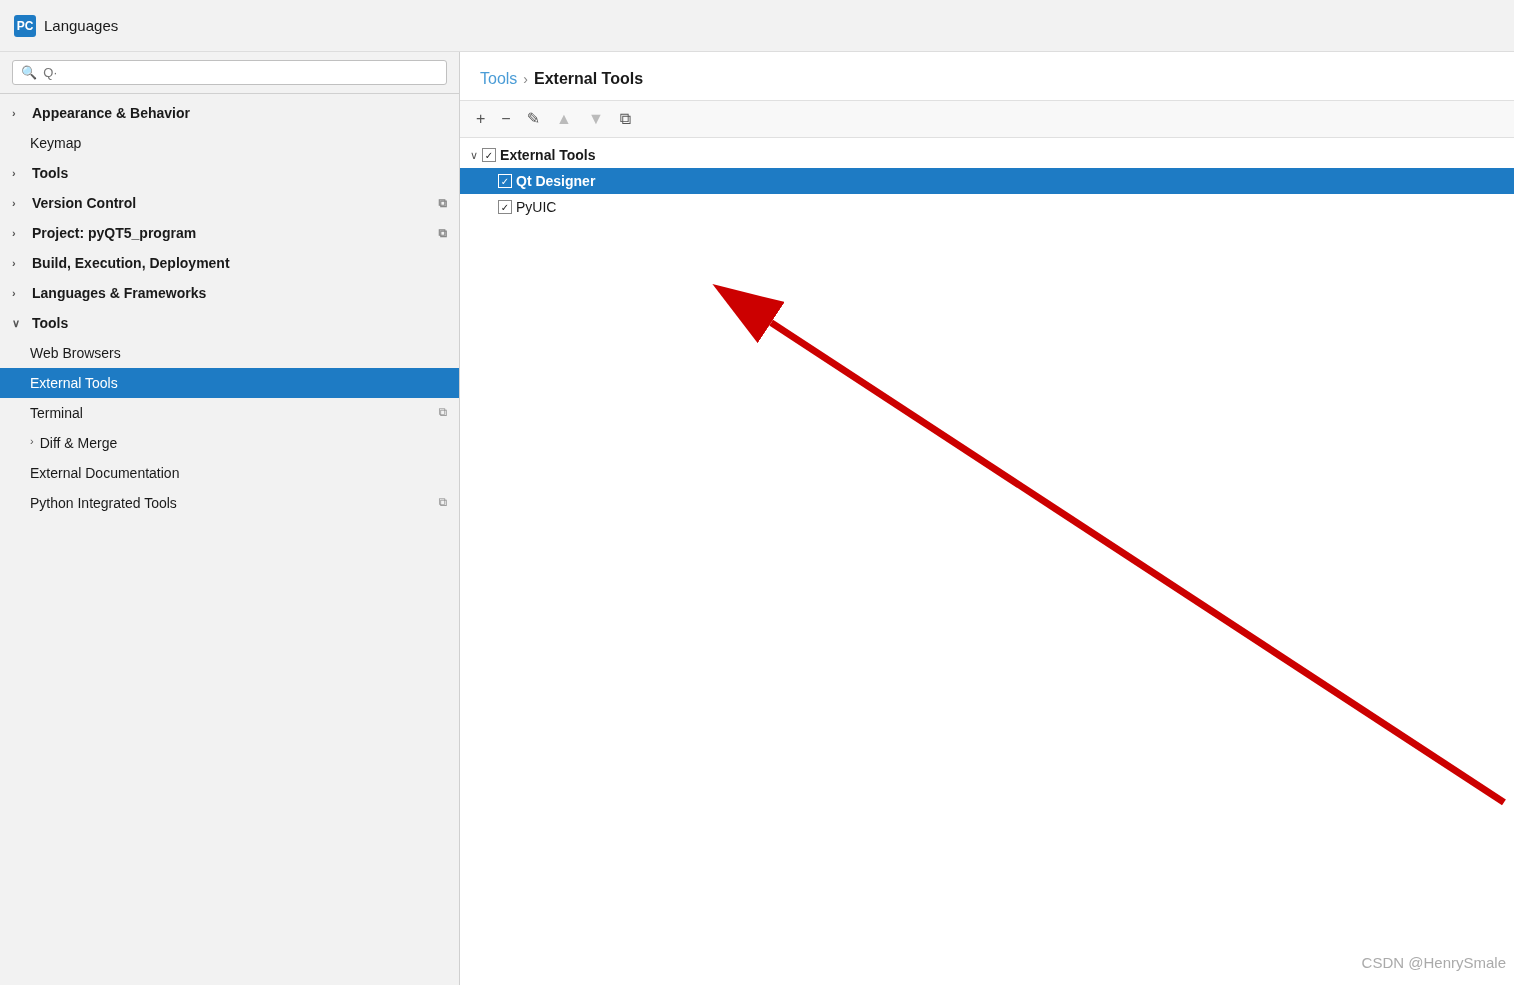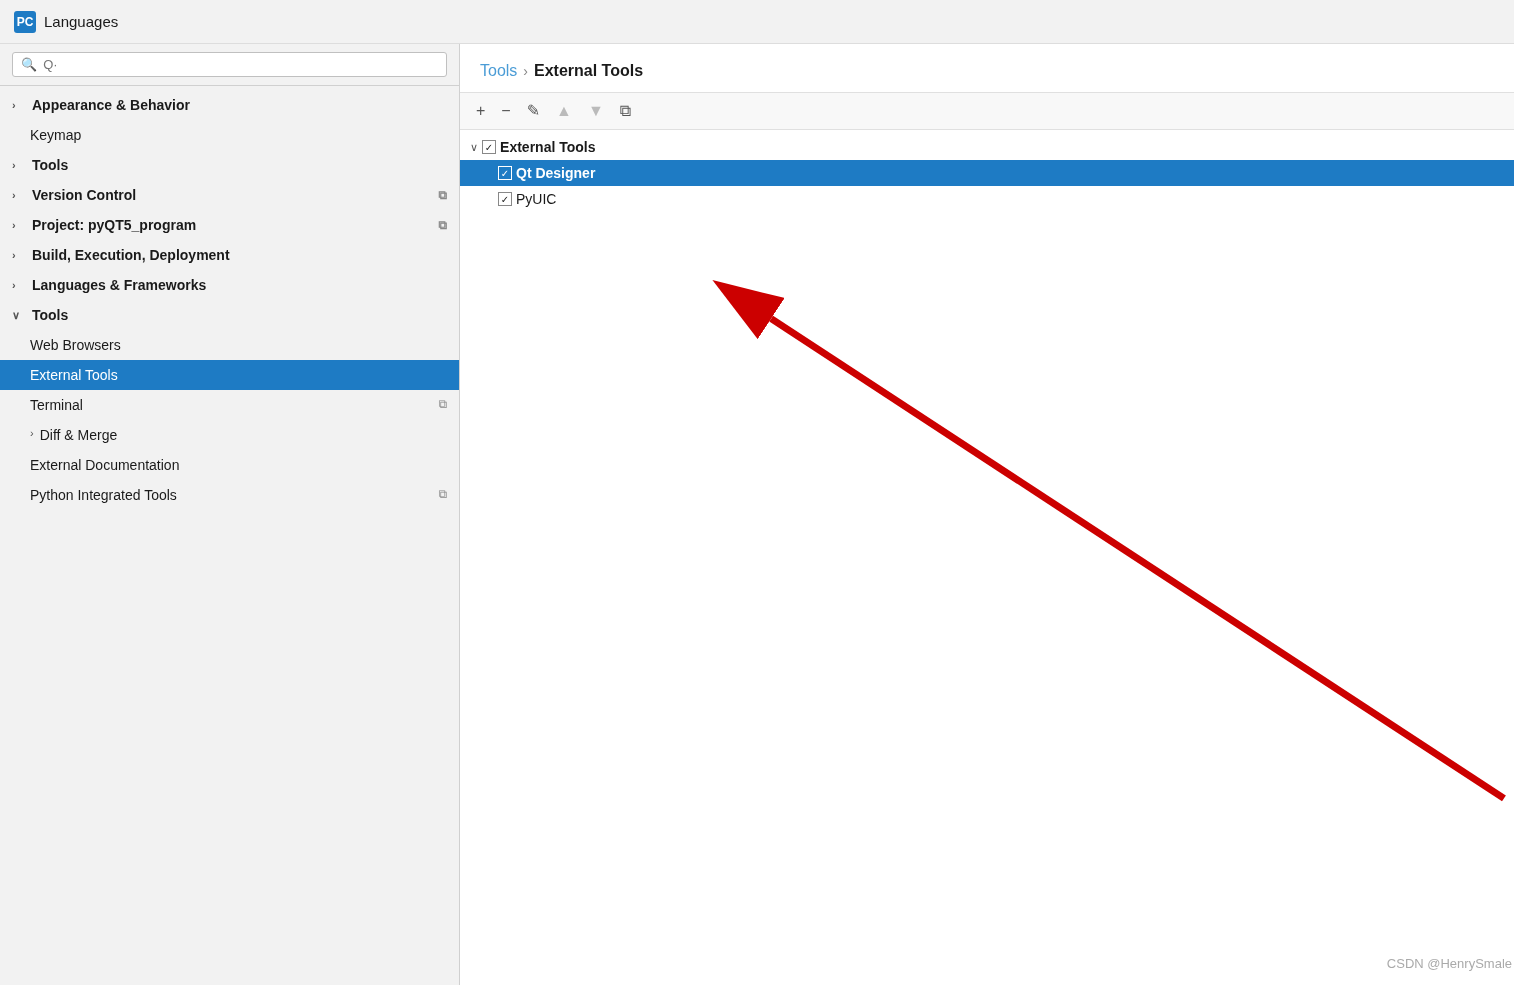--- a/index.html
+++ b/index.html
@@ -14,21 +14,21 @@
     }
 
     
     .title-bar {
       background: #f2f2f2;
       padding: 8px 14px;
       display: flex;
       align-items: center;
       gap: 8px;
       border-bottom: 1px solid #ddd;
-      height: 44px;
+      height: 52px;
     }
     .title-bar-icon {
       width: 22px;
       height: 22px;
       background: #1e7bc4;
       border-radius: 3px;
       display: flex;
       align-items: center;
       justify-content: center;
       font-size: 12px;
@@ -263,22 +263,22 @@
       left: 0;
       width: 100%;
       height: 100%;
       pointer-events: none;
     }
 
     
     .watermark {
       position: absolute;
       bottom: 14px;
-      right: 2px;
-      font-size: 13px;
+      right: 8px;
+      font-size: 15px;
       color: #aaa;
     }
   </style>
 </head>
 <body>
 
 <div class="title-bar">
   <div class="title-bar-icon">
     <span>PC</span>
   </div>

